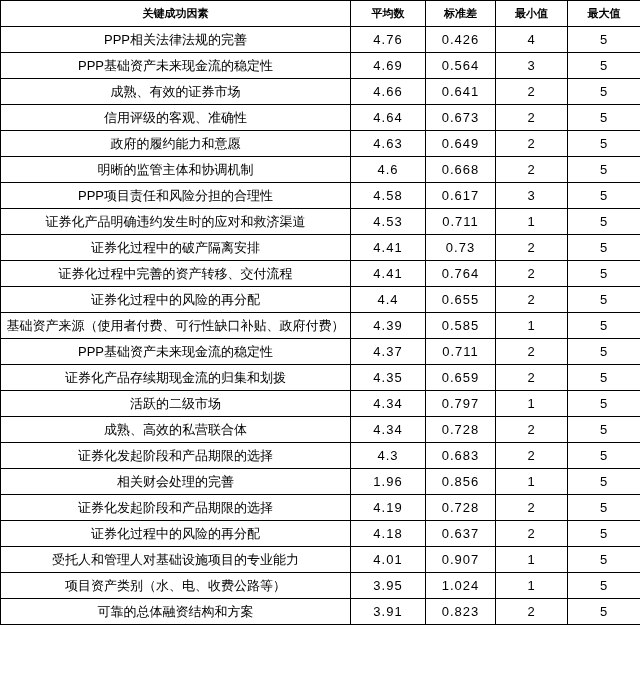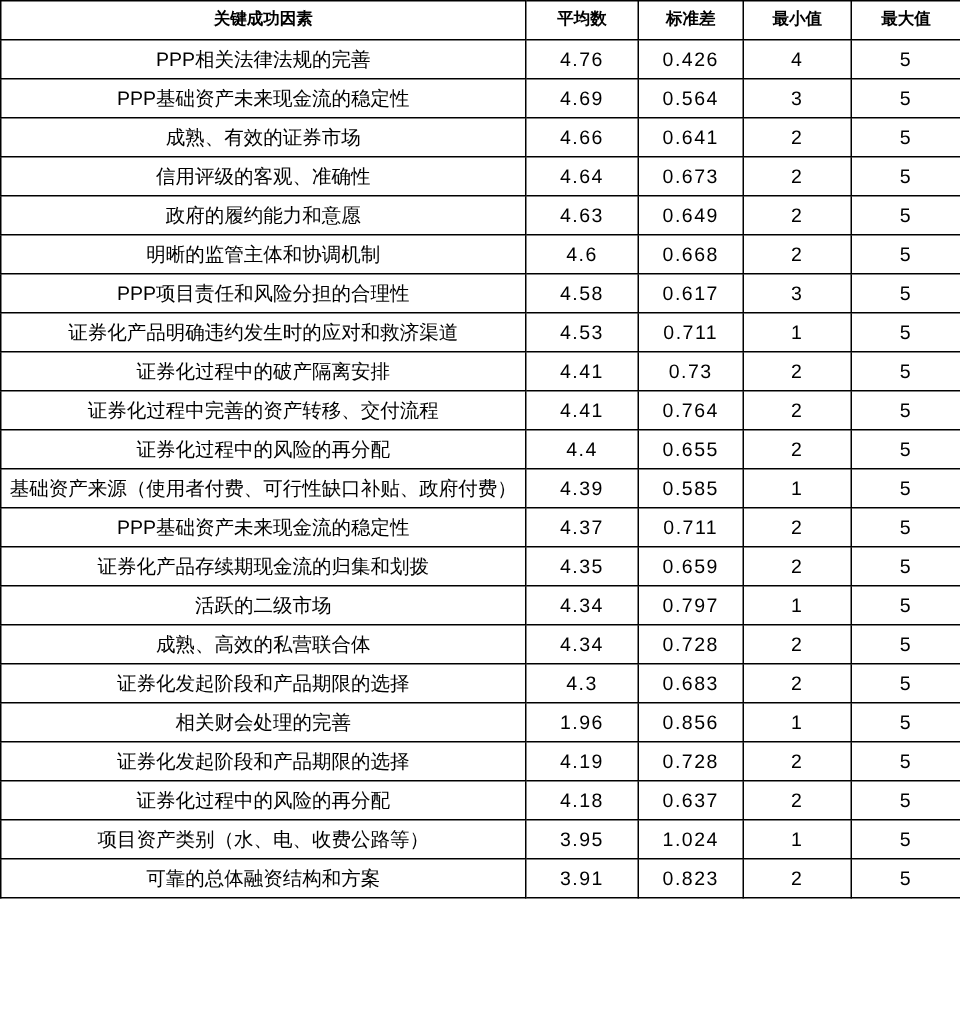--- a/index.html
+++ b/index.html
@@ -195,20 +195,27 @@
         <td class="num">5</td>
       </tr>
       <tr>
         <td>证券化过程中的风险的再分配</td>
         <td class="num">4.18</td>
         <td class="num">0.637</td>
         <td class="num">2</td>
         <td class="num">5</td>
       </tr>
       <tr>
+        <td>受托人和管理人对基础设施项目的专业能力</td>
+        <td class="num">4.01</td>
+        <td class="num">0.907</td>
+        <td class="num">1</td>
+        <td class="num">5</td>
+      </tr>
+      <tr>
         <td>项目资产类别（水、电、收费公路等）</td>
         <td class="num">3.95</td>
         <td class="num">1.024</td>
         <td class="num">1</td>
         <td class="num">5</td>
       </tr>
       <tr>
         <td>可靠的总体融资结构和方案</td>
         <td class="num">3.91</td>
         <td class="num">0.823</td>

